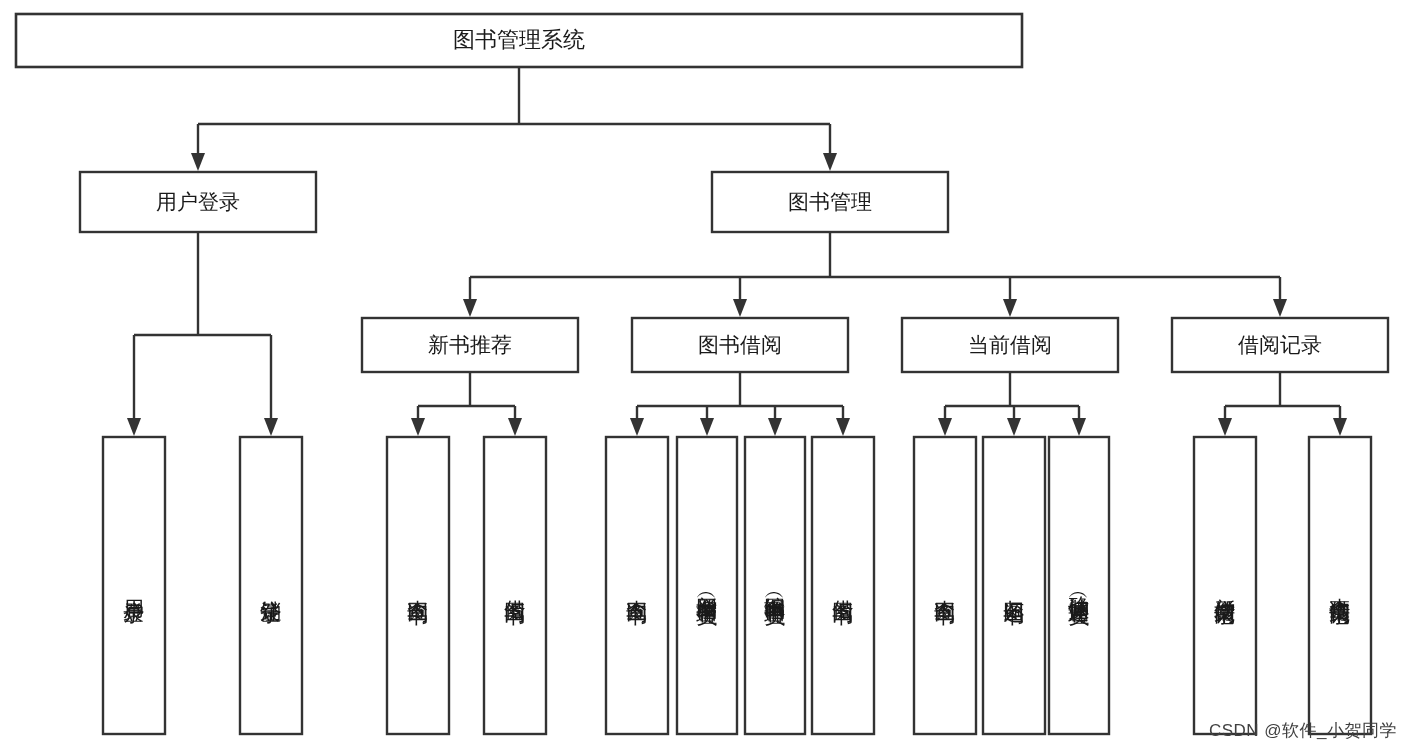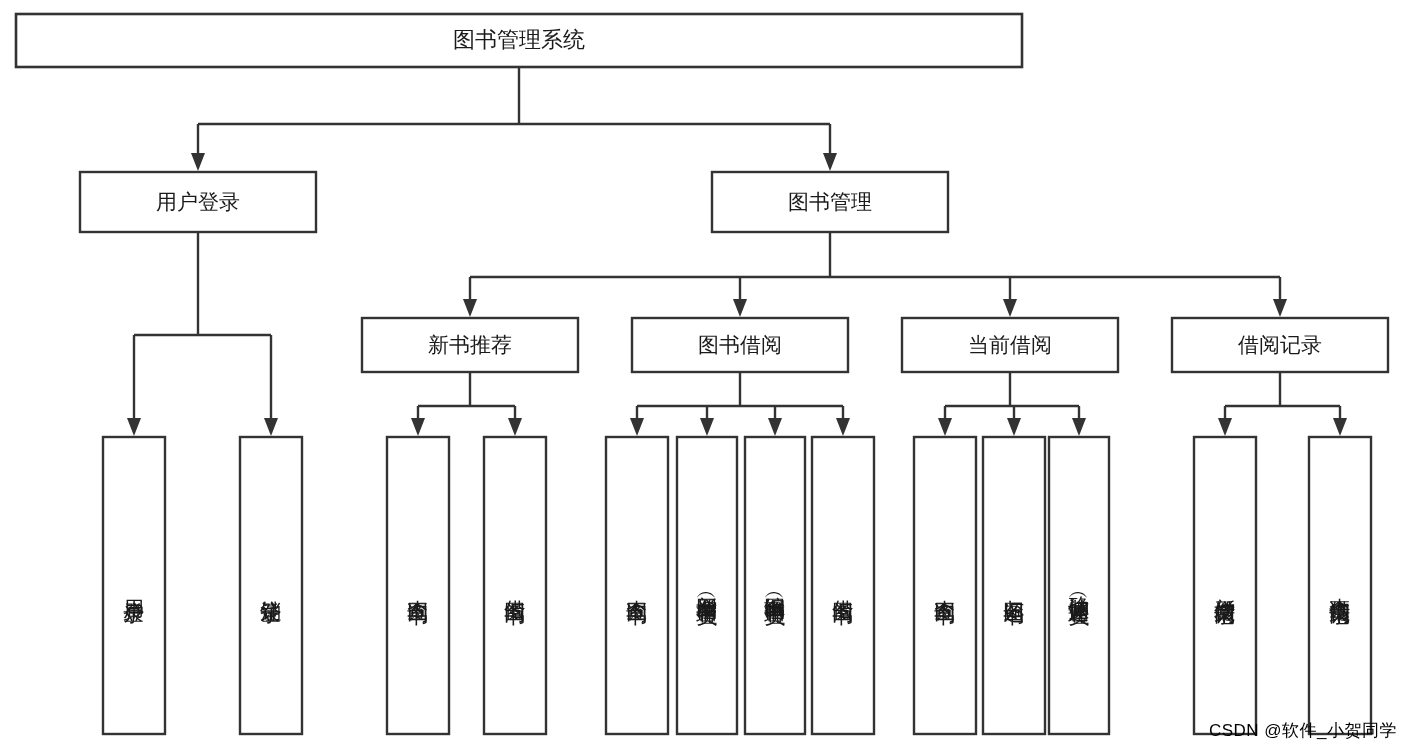--- a/index.html
+++ b/index.html
@@ -74,21 +74,21 @@
     color: #1a1a1a;
     white-space: nowrap;
     text-align: center;
   }
   .watermark {
     position: absolute;
     right: 8px;
     bottom: 5px;
     font-family: "Liberation Sans", "DejaVu Sans", sans-serif;
     font-size: 17px;
-    color: #000000;
+    color: #404040;
     letter-spacing: 0.5px;
     white-space: nowrap;
   }
 </style>
 </head>
 <body>
 
 <div id="diagram-root">
 
   <svg id="tree-svg" viewBox="0 0 1405 747">

